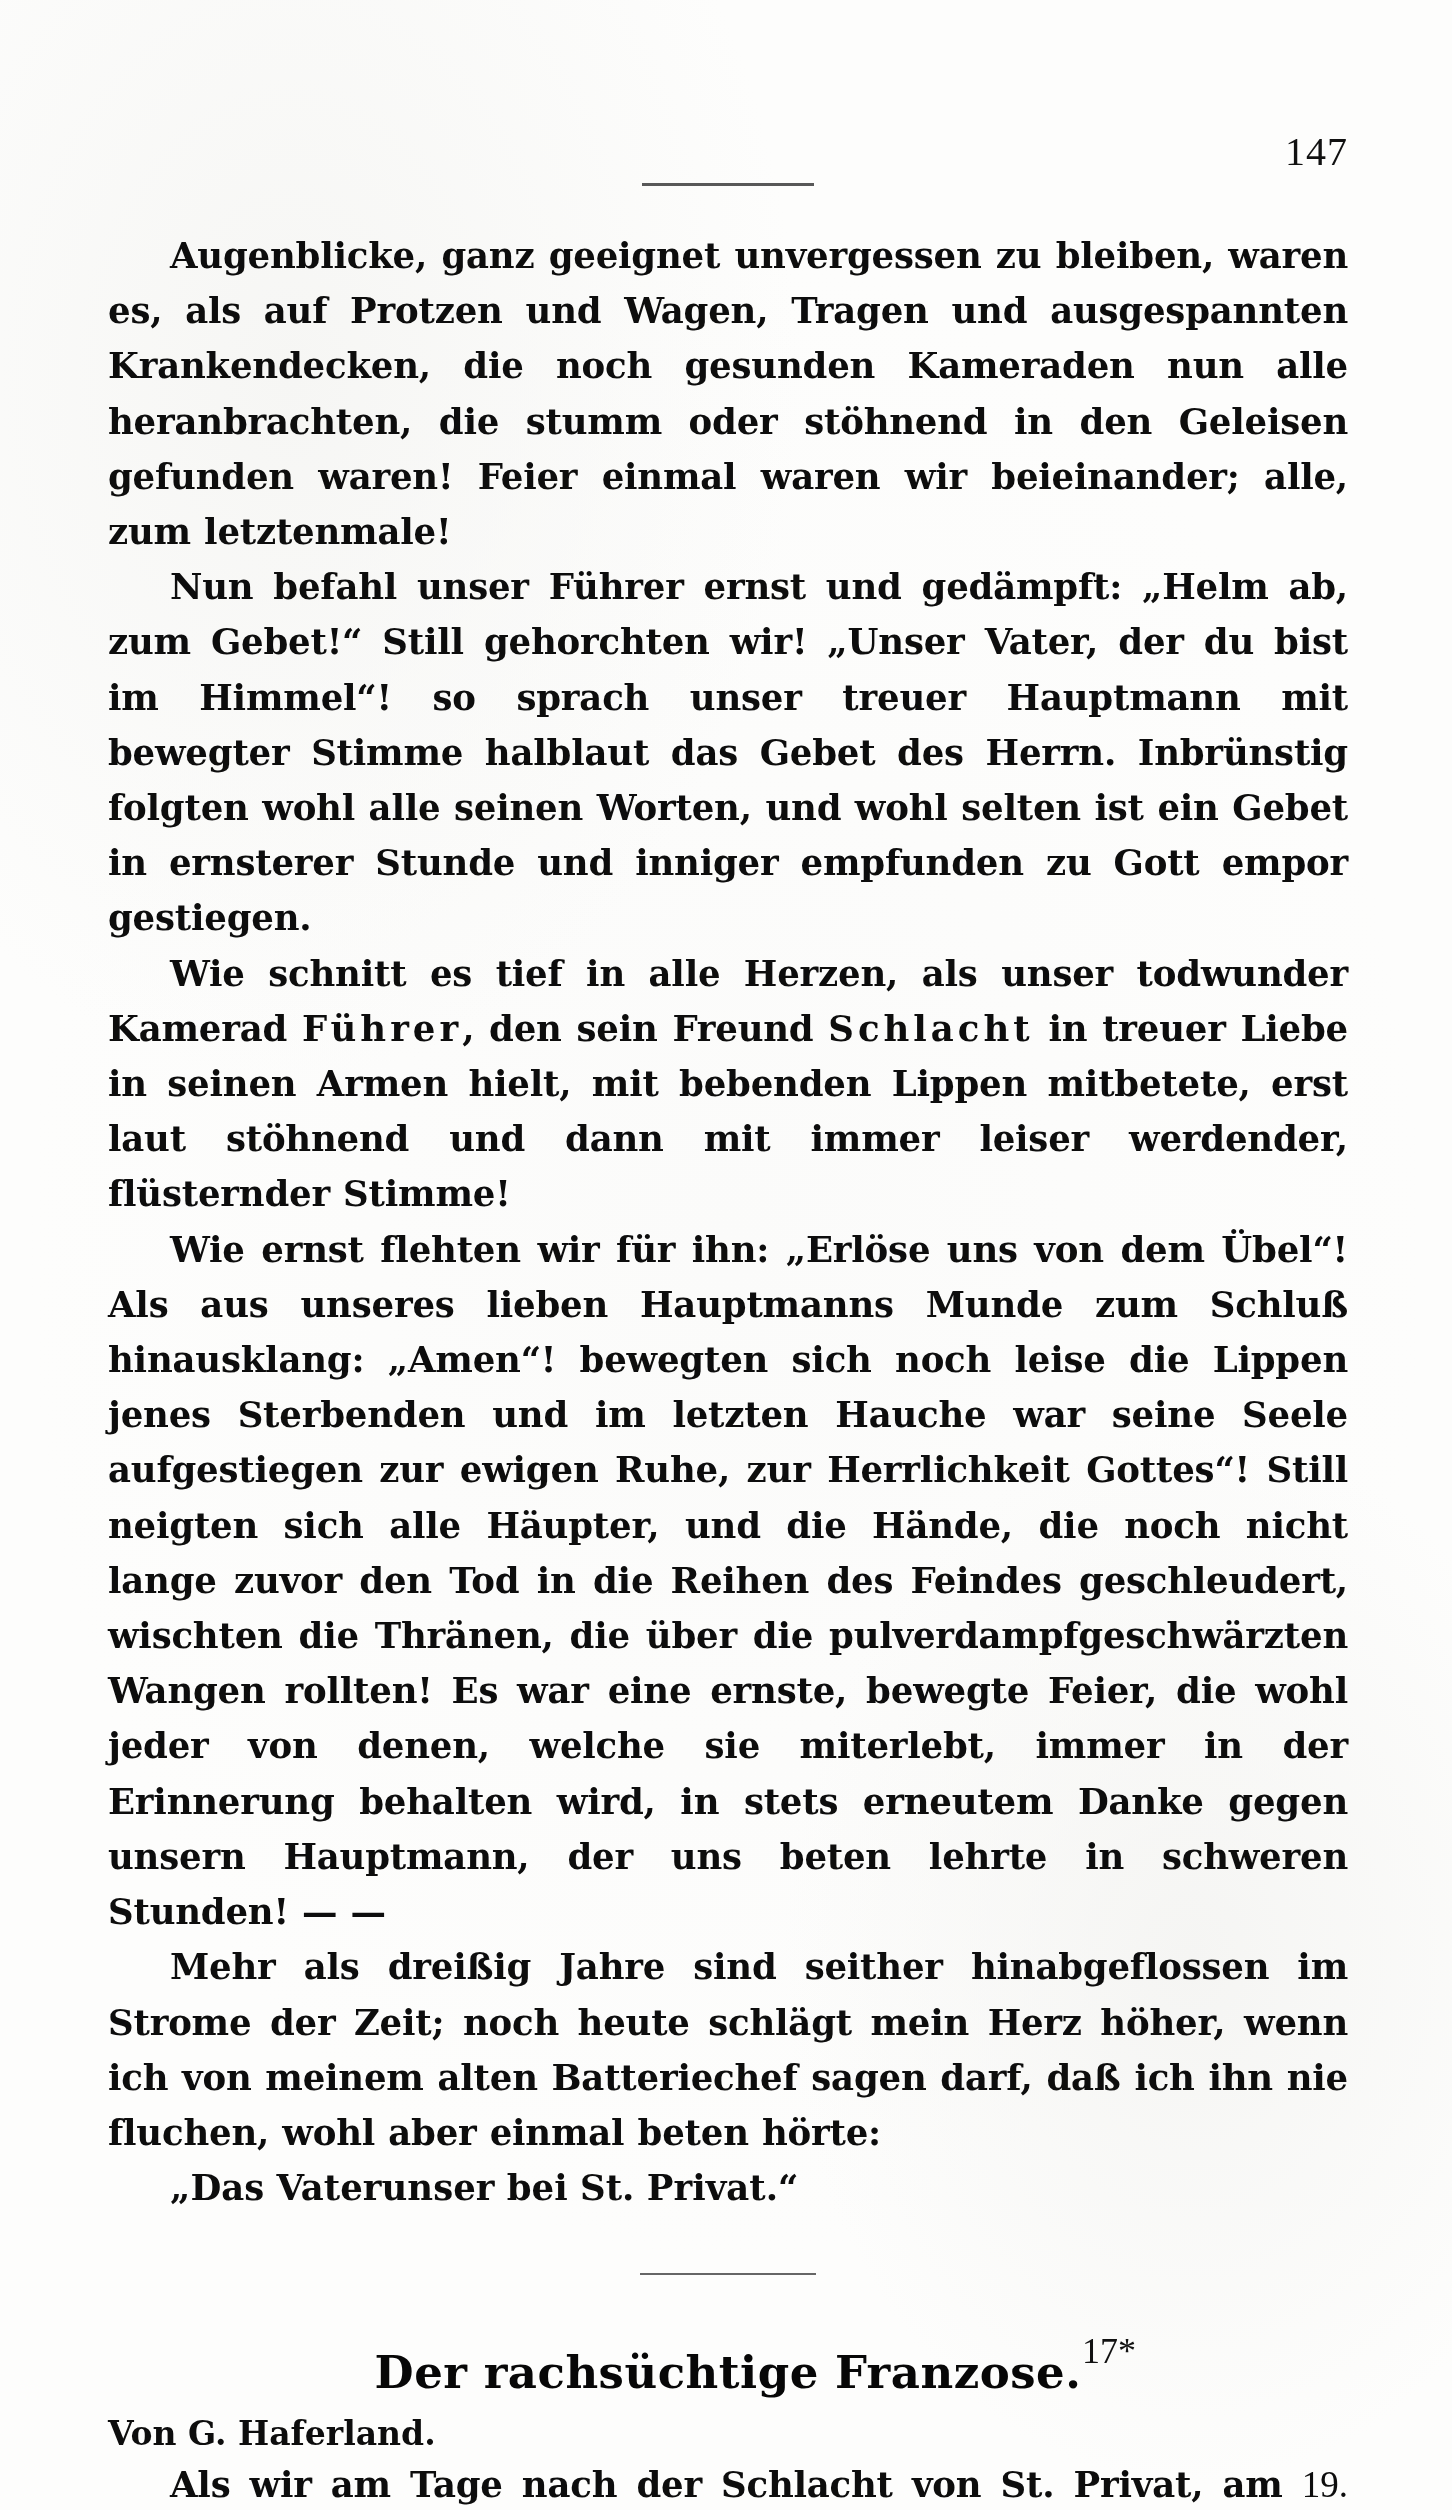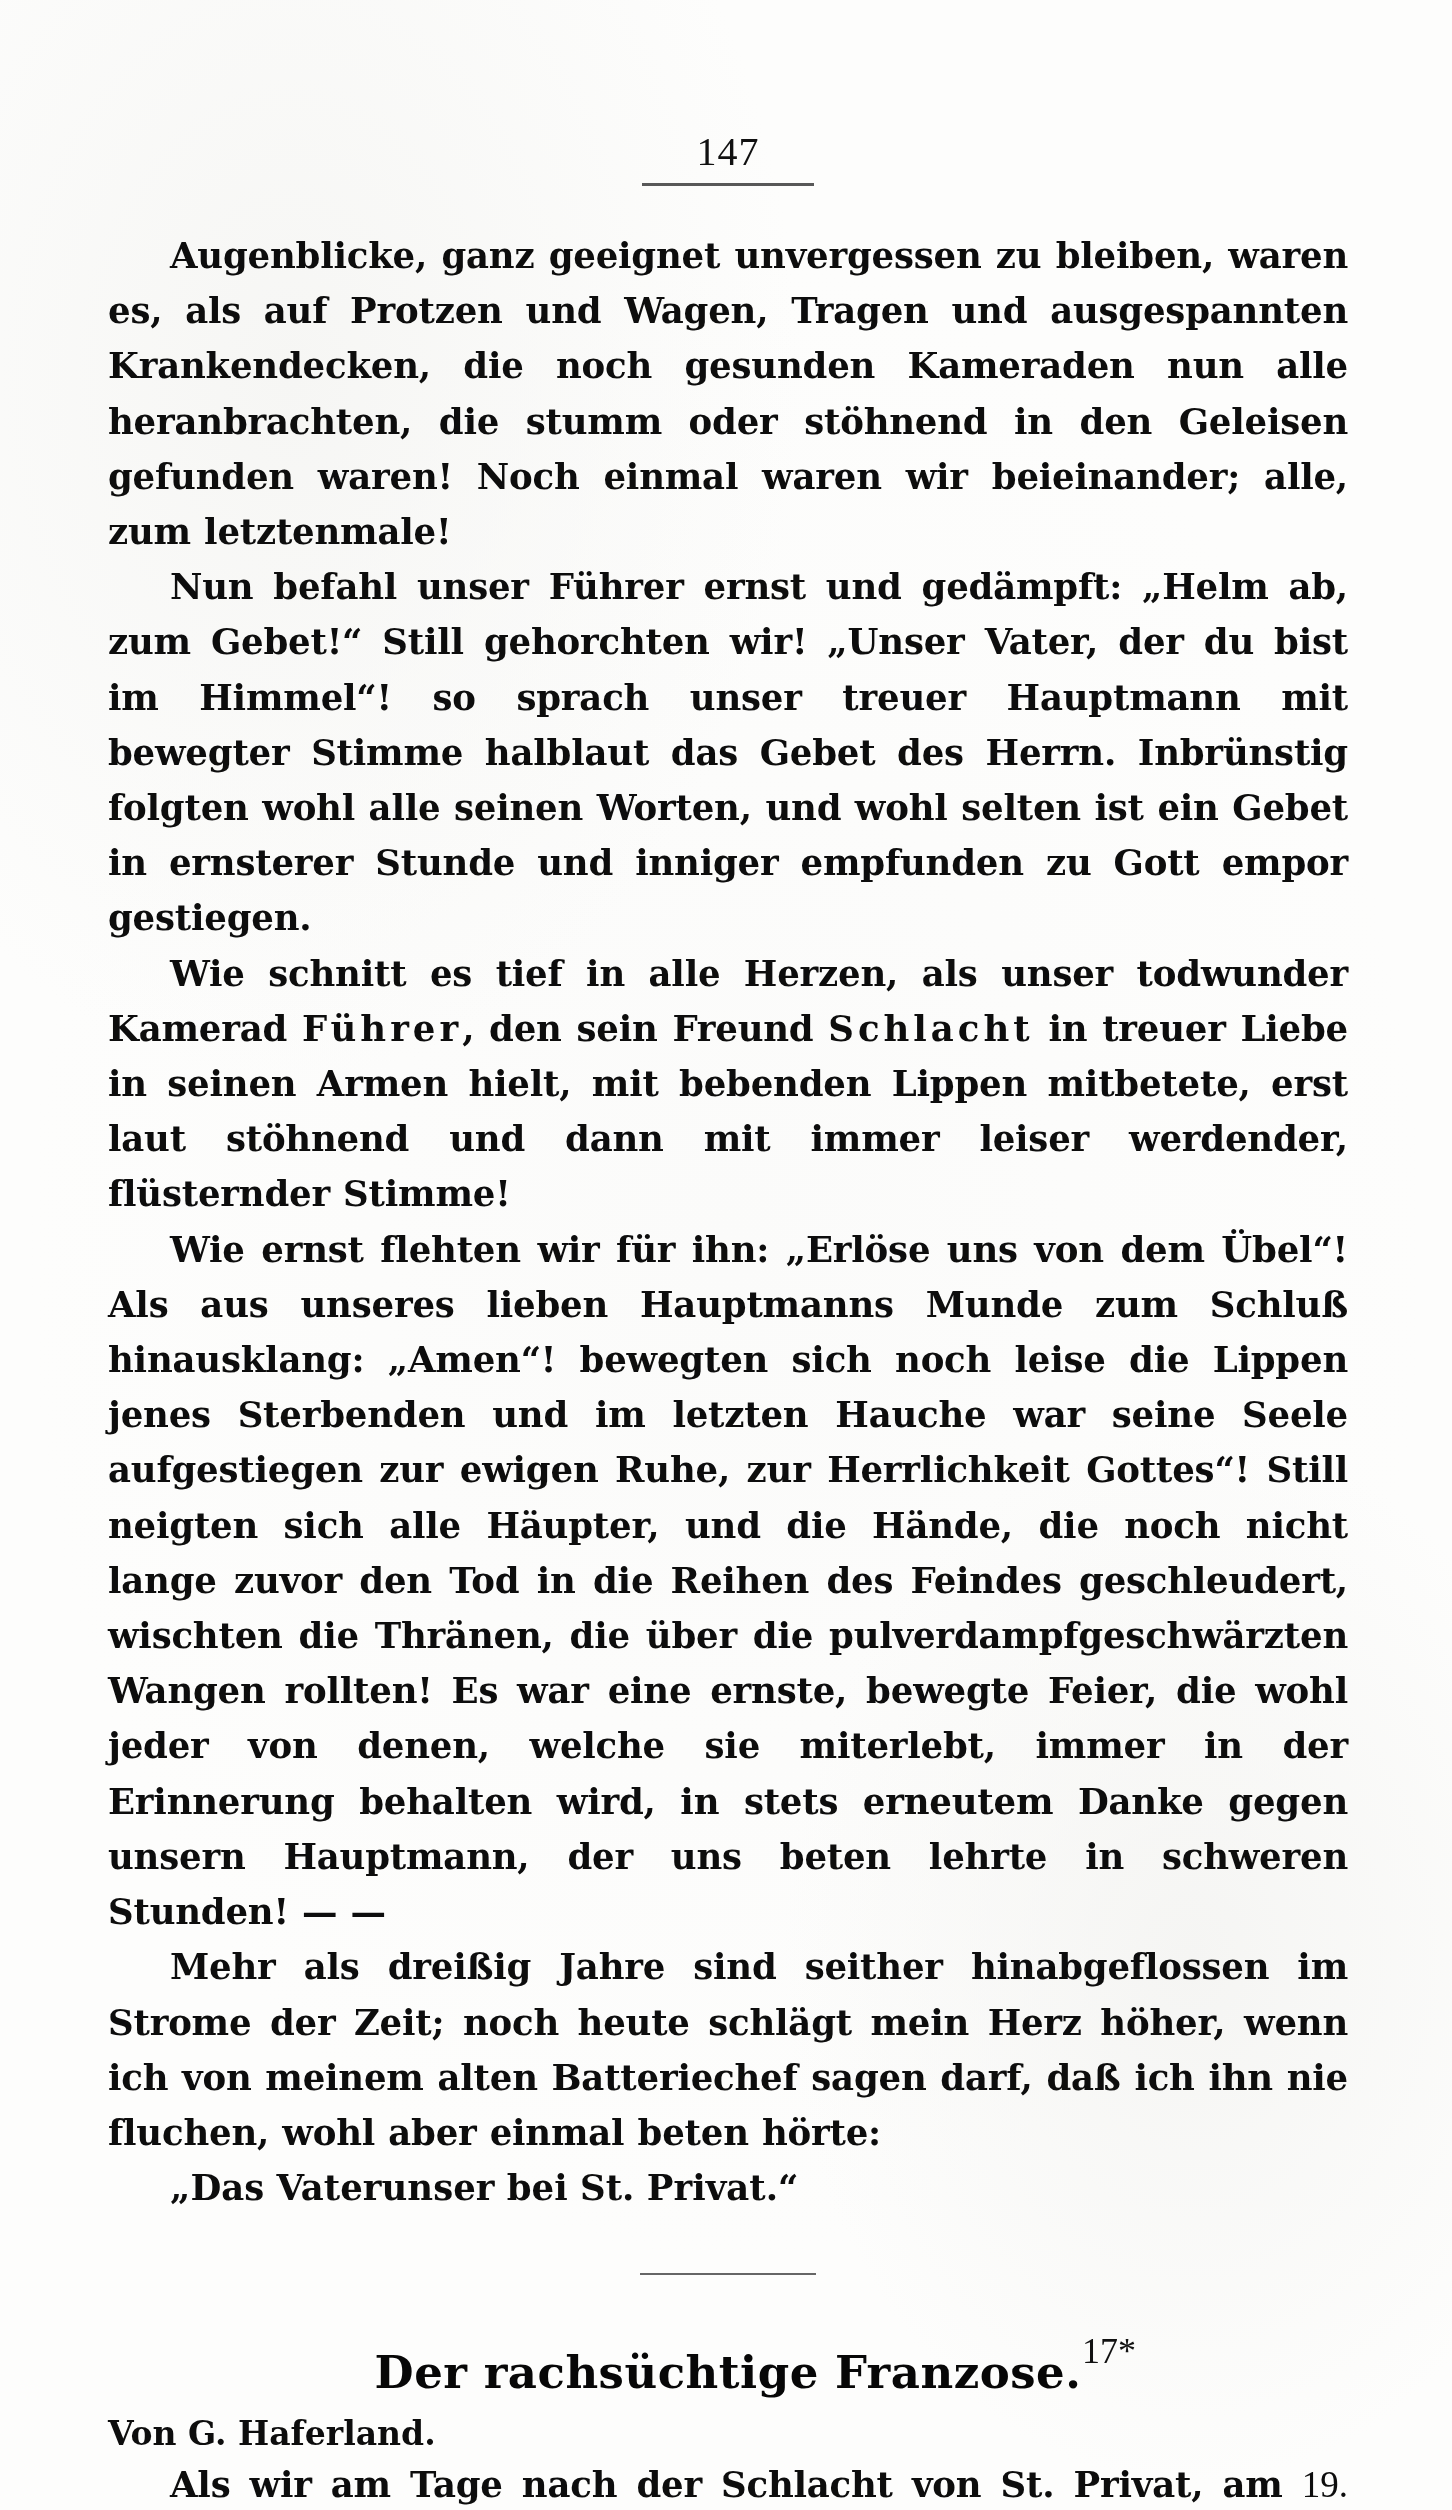--- a/index.html
+++ b/index.html
@@ -28,21 +28,21 @@
     top: 0;
     width: 1240px;
   }
 
   
   .folio-wrap {
     position: absolute;
     left: 0;
     top: 132px;
     width: 1240px;
-    text-align: center;
+    text-align: right;
   }
   .folio {
     font-family: "Liberation Serif", "DejaVu Serif", serif;
     font-size: 40px;
     letter-spacing: 1px;
     color: #111;
     line-height: 1;
   }
   .folio-rule {
     width: 172px;
@@ -160,21 +160,21 @@
 
   <div class="textblock">
 
     <div class="folio-wrap">
       <div class="folio">147</div>
       <div class="folio-rule"></div>
     </div>
 
     <div class="body-text">
 
-      <p class="para">Augenblicke, ganz geeignet unvergessen zu bleiben, waren es, als auf Protzen und Wagen, Tragen und ausgespannten Krankendecken, die noch gesunden Kameraden nun alle heranbrachten, die stumm oder stöhnend in den Geleisen gefunden waren! Noch einmal waren wir beieinander; alle, zum letztenmale!</p>
+      <p class="para">Augenblicke, ganz geeignet unvergessen zu bleiben, waren es, als auf Protzen und Wagen, Tragen und ausgespannten Krankendecken, die noch gesunden Kameraden nun alle heranbrachten, die stumm oder stöhnend in den Geleisen gefunden waren! Feier einmal waren wir beieinander; alle, zum letztenmale!</p>
       <p class="para">Nun befahl unser Führer ernst und gedämpft: „Helm ab, zum Gebet!“ Still gehorchten wir! „Unser Vater, der du bist im Himmel“! so sprach unser treuer Hauptmann mit bewegter Stimme halblaut das Gebet des Herrn. Inbrünstig folgten wohl alle seinen Worten, und wohl selten ist ein Gebet in ernsterer Stunde und inniger empfunden zu Gott empor gestiegen.</p>
       <p class="para" id="para-names">Wie schnitt es tief in alle Herzen, als unser todwunder Kamerad <span class="sperr">Führer</span>, den sein Freund <span class="sperr">Schlacht</span> in treuer Liebe in seinen Armen hielt, mit bebenden Lippen mitbetete, erst laut stöhnend und dann mit immer leiser werdender, flüsternder Stimme!</p>
       <p class="para">Wie ernst flehten wir für ihn: „Erlöse uns von dem Übel“! Als aus unseres lieben Hauptmanns Munde zum Schluß hinausklang: „Amen“! bewegten sich noch leise die Lippen jenes Sterbenden und im letzten Hauche war seine Seele aufgestiegen zur ewigen Ruhe, zur Herrlichkeit Gottes“! Still neigten sich alle Häupter, und die Hände, die noch nicht lange zuvor den Tod in die Reihen des Feindes geschleudert, wischten die Thränen, die über die pulverdampfgeschwärzten Wangen rollten! Es war eine ernste, bewegte Feier, die wohl jeder von denen, welche sie miterlebt, immer in der Erinnerung behalten wird, in stets erneutem Danke gegen unsern Hauptmann, der uns beten lehrte in schweren Stunden! — —</p>
       <p class="para">Mehr als dreißig Jahre sind seither hinabgeflossen im Strome der Zeit; noch heute schlägt mein Herz höher, wenn ich von meinem alten Batteriechef sagen darf, daß ich ihn nie fluchen, wohl aber einmal beten hörte:</p>
 
       <p class="quote-line">„Das Vaterunser bei St. Privat.“</p>
 
       <div class="divider-wrap">
         <span class="divider"></span>
       </div>

